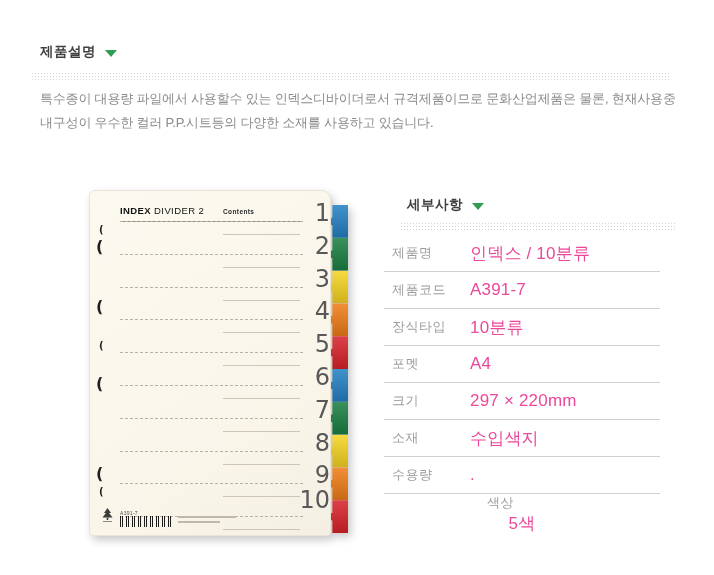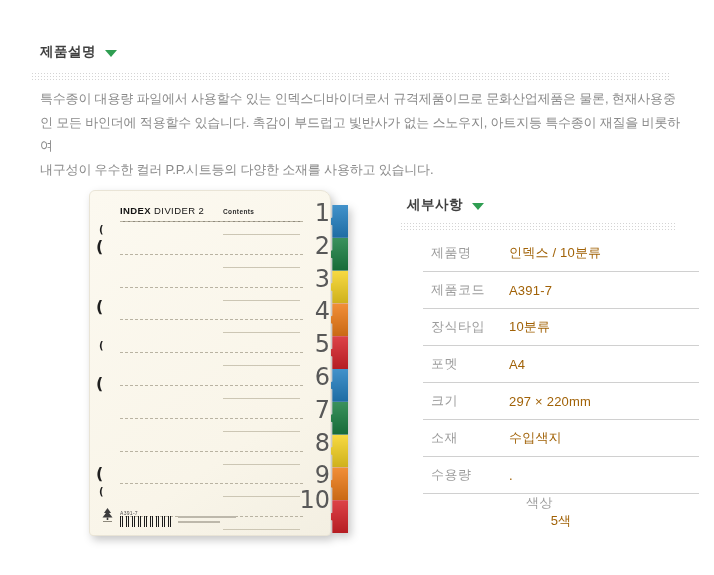--- a/index.html
+++ b/index.html
@@ -43,39 +43,38 @@
        clip-path:polygon(40% 0,100% 0,100% 100%,40% 100%,40% 62%,0 50%,40% 38%);
        background-image:linear-gradient(180deg,rgba(255,255,255,.14),rgba(0,0,0,.16));}
   
   .tree-icon{position:absolute;left:12px;top:317px;}
   .barcode{position:absolute;left:30px;top:325px;width:52px;height:11px;
     background:repeating-linear-gradient(90deg,#1c1c1c 0 1px,transparent 1px 2px,#1c1c1c 2px 3px,transparent 3px 6px);}
   .bc-label{position:absolute;left:30px;top:319px;font-size:5px;color:#4e4e4e;letter-spacing:.3px;white-space:nowrap;}
   .microbar{position:absolute;background:#bdb8ab;height:2px;}
 
   
-  .spec-table{position:absolute;left:423px;top:235px;width:276px;}
+  .spec-table{position:absolute;left:384px;top:235px;width:276px;}
   .spec-row{display:flex;align-items:center;height:36px;border-bottom:1px solid #d0d0d0;}
   .spec-row:last-child{border-bottom:none;flex-direction:column;}
   .spec-label{width:78px;padding-left:8px;font-size:13px;color:#9c9c9c;letter-spacing:.5px;flex:none;}
-  .spec-value{font-size:13px;color:#a16207;letter-spacing:.2px;}
+  .spec-value{font-size:17px;color:#ec4899;letter-spacing:.2px;}
 </style>
 </head>
 <body>
 
 <div class="page">
 
   <div class="sec-head" style="left:40px;top:43px;">
     <h2>제품설명</h2>
     <span class="tri"></span>
   </div>
   <div class="dotband band1"></div>
   <div class="para" id="desc-para">
       <div>특수종이 대용량 파일에서 사용할수 있는 인덱스디바이더로서 규격제품이므로 문화산업제품은 물론, 현재사용중</div>
-      <div>인 모든 바인더에 적용할수 있습니다. 촉감이 부드럽고 빛반사가 없는 스노우지, 아트지등 특수종이 재질을 비롯하여</div>
       <div>내구성이 우수한 컬러 P.P.시트등의 다양한 소재를 사용하고 있습니다.</div>
     </div>
 
   <div class="photo">
     <div class="assembly">
       <div class="tabs" id="tab-strip">
           <div class="tab" style="top: 25px; height: 32.8px; background-color: rgb(35, 128, 194);"></div>
           <div class="tab" style="top: 57.8px; height: 32.8px; background-color: rgb(26, 127, 66);"></div>
           <div class="tab" style="top: 90.6px; height: 32.8px; background-color: rgb(246, 211, 34);"></div>
           <div class="tab" style="top: 123.4px; height: 32.8px; background-color: rgb(240, 125, 24);"></div>

